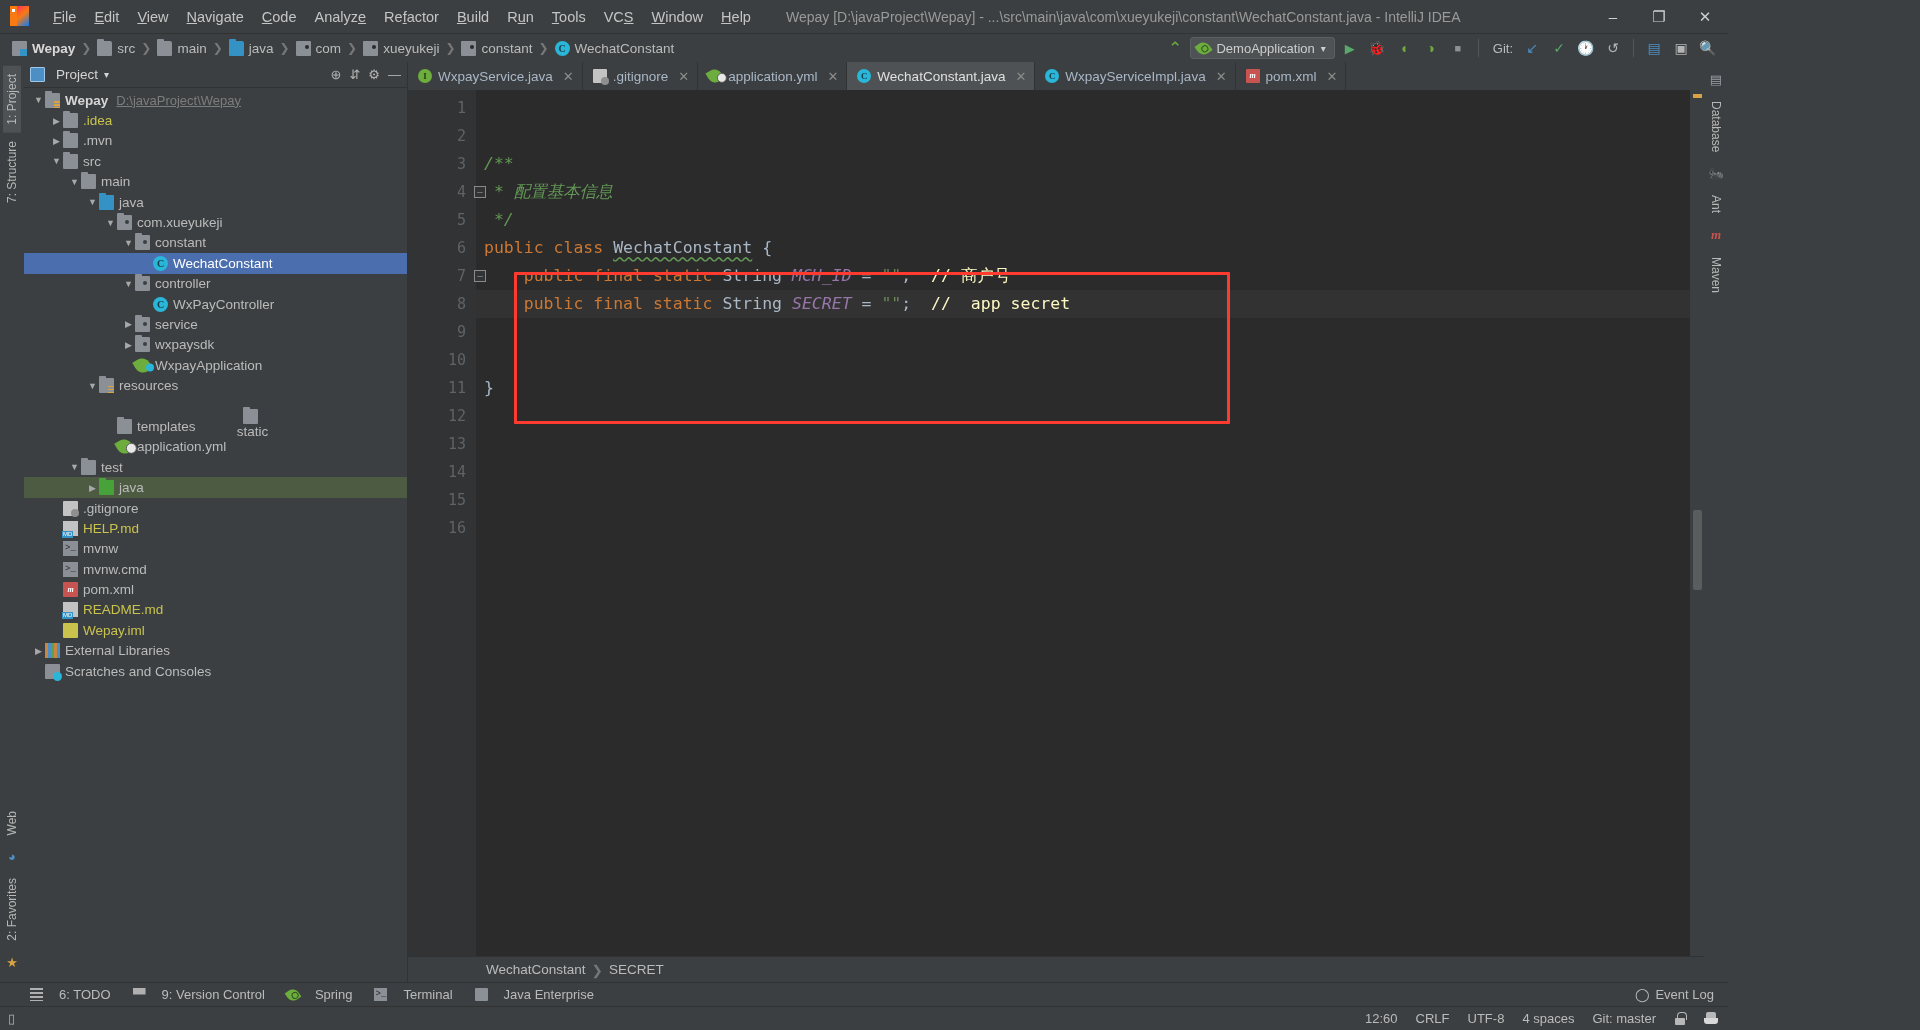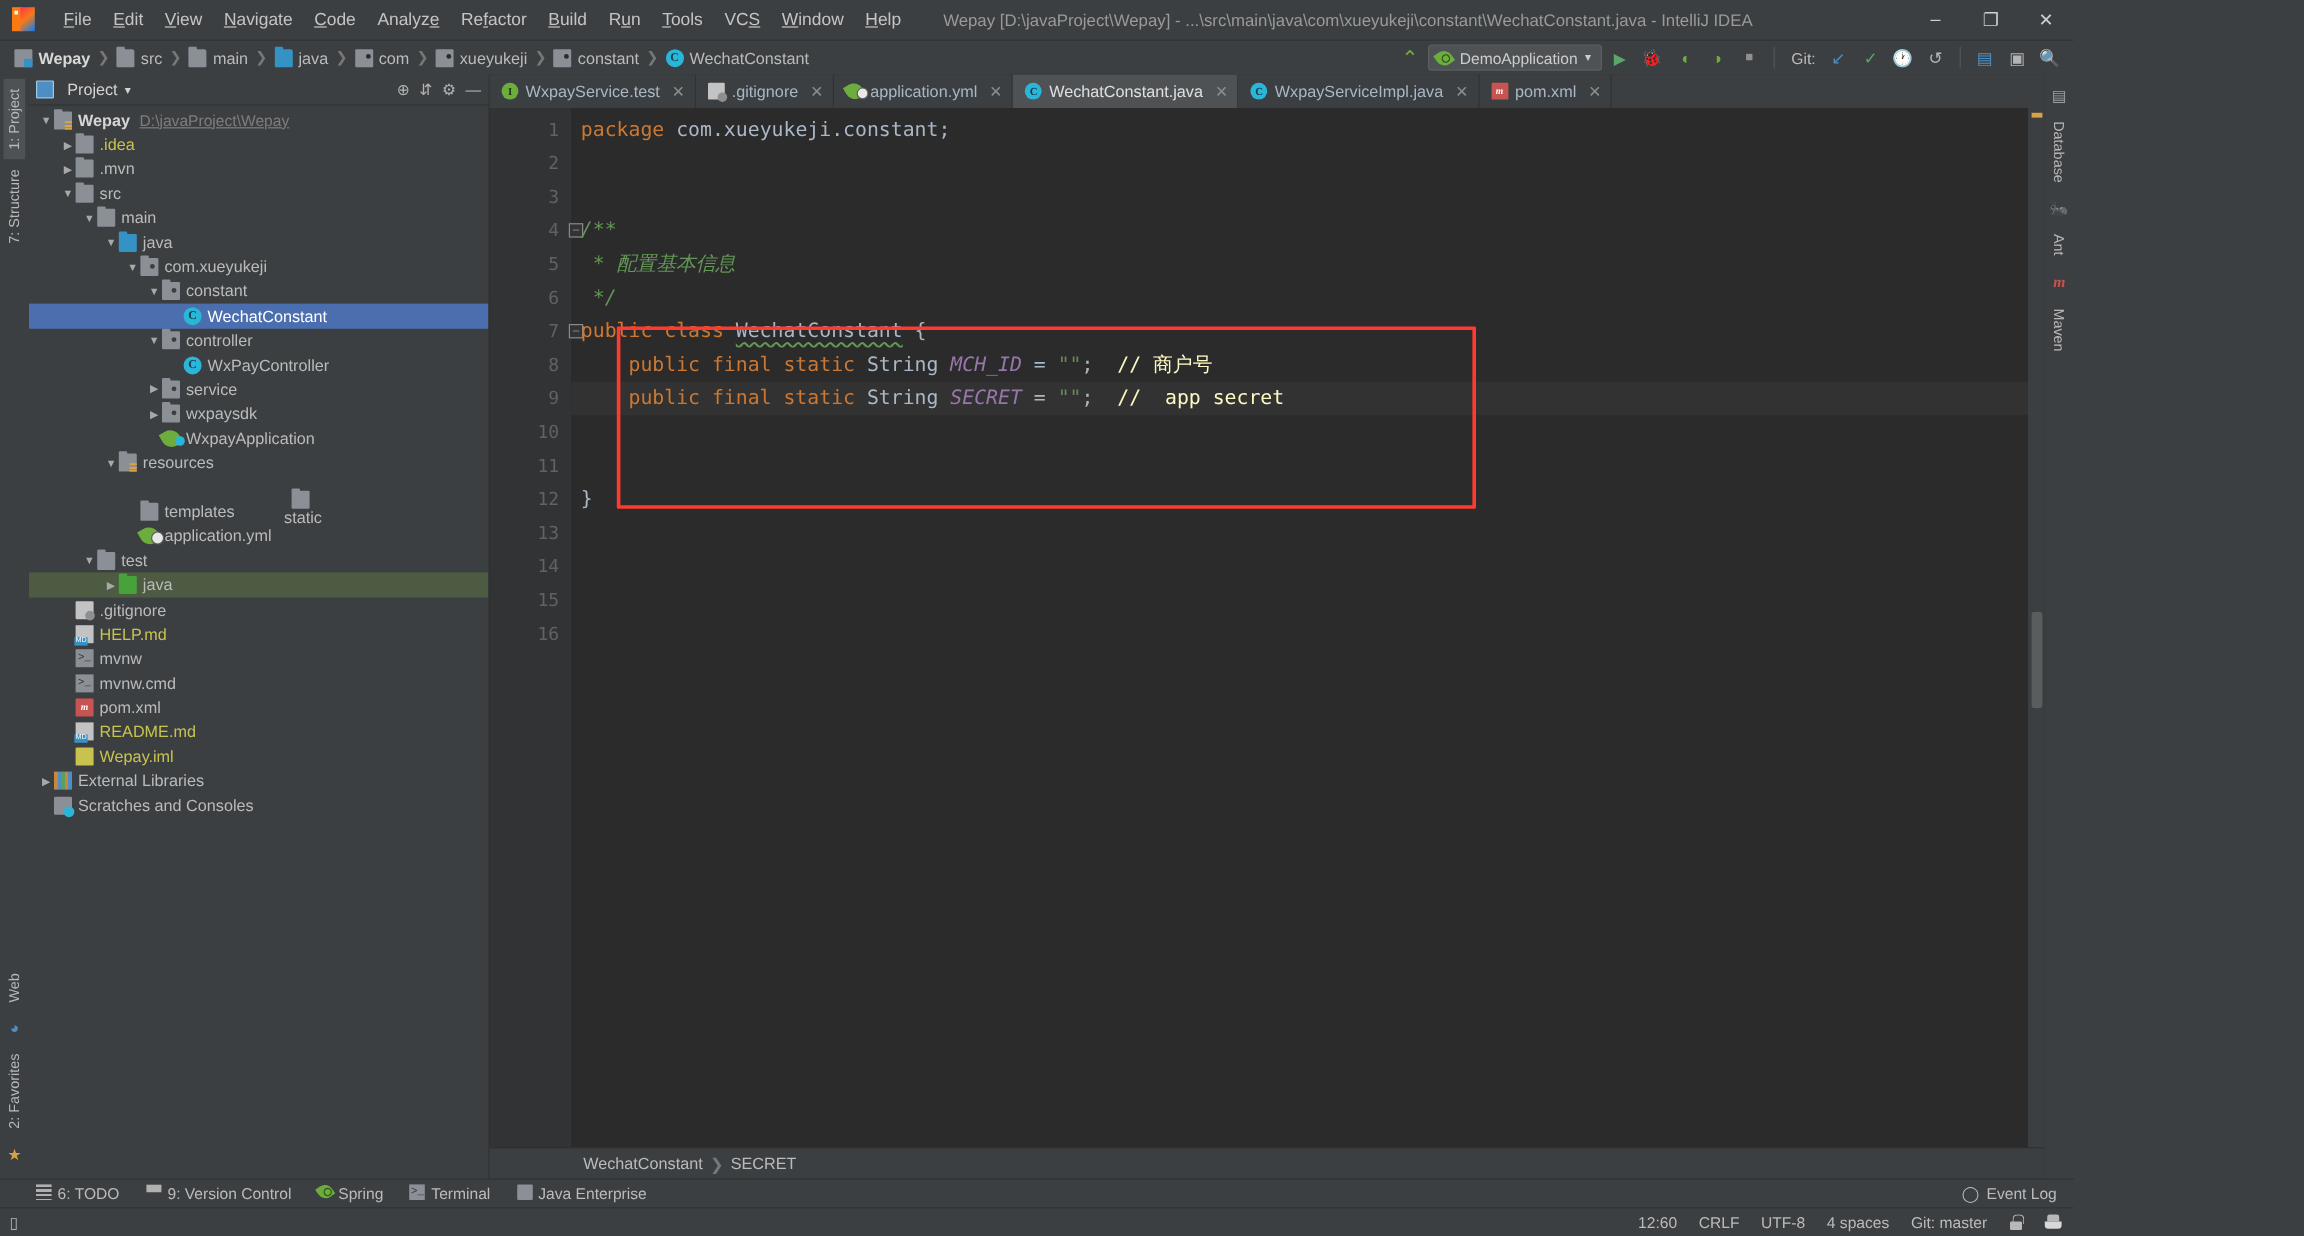--- a/index.html
+++ b/index.html
@@ -200,21 +200,21 @@
   .editor-crumb {
     height:26px; flex:0 0 26px; background:#3c3f41; display:flex; align-items:center;
     padding-left:78px; font-size:13.5px; color:#bbbbbb; gap:6px; border-top:1px solid #323232;
   }
 
   
   .bottombar {
     height:24px; flex:0 0 24px; background:#3c3f41; display:flex; align-items:center;
     padding-left:30px; gap:22px; font-size:13px; color:#bbbbbb; border-top:1px solid #323232;
   }
-  .bw { display:flex; align-items:flex-start; gap:5px; white-space:nowrap; }
+  .bw { display:flex; align-items:center; gap:16px; white-space:nowrap; }
   .bw .bi { width:13px; height:13px; display:inline-block; position:relative; }
   .bi-todo { background: repeating-linear-gradient(#b0b0b0 0 2px, transparent 2px 4px); }
   .bi-vcs { background:#b0b0b0; clip-path: polygon(0 0,100% 0,100% 50%,0 50%); }
   .bi-term { background:#8a9096; color:#2b2b2b; font-size:9px; line-height:13px; text-align:center; font-family:"Liberation Mono",monospace;}
   .bi-ent { background:#8a9096; border-radius:1px; }
   .event-log { margin-left:auto; display:flex; align-items:center; gap:6px; padding-right:14px; }
 
   
   .statusbar {
     height:24px; flex:0 0 24px; background:#3c3f41; display:flex; align-items:center;
@@ -505,21 +505,21 @@
             <span class="ticon ti-scr"></span>
             <span class="tlabel">Scratches and Consoles</span>
           </div>
         </div>
     </div>
 
     <div class="editor-area">
       <div class="tabbar" id="tabbar">
           <div class="etab">
             <span class="tab-ic iface">I</span>
-            <span>WxpayService.test</span>
+            <span>WxpayService.java</span>
             <span class="close">✕</span>
           </div>
           <div class="etab">
             <span class="tab-ic git"></span>
             <span>.gitignore</span>
             <span class="close">✕</span>
           </div>
           <div class="etab">
             <span class="tab-ic yml"></span>
             <span>application.yml</span>
@@ -556,21 +556,20 @@
             <div class="gline"><span>10</span></div>
             <div class="gline"><span>11</span></div>
             <div class="gline"><span>12</span></div>
             <div class="gline"><span>13</span></div>
             <div class="gline"><span>14</span></div>
             <div class="gline"><span>15</span></div>
             <div class="gline"><span>16</span></div>
           </div>
         <div class="code" id="code">
           <div class="redbox" style="left:38px; top:182px; width:716px; height:152px;"></div>
-        <div class="cline"><span class="kw">package </span><span class="punct">com.xueyukeji.constant;</span></div>
             <div class="cline">&nbsp;</div>
             <div class="cline">&nbsp;</div>
             <div class="cline"><span class="doc">/**</span></div>
             <div class="cline"><span class="doc"> * 配置基本信息</span></div>
             <div class="cline"><span class="doc"> */</span></div>
             <div class="cline"><span class="kw">public class </span><span class="wavy">WechatConstant</span><span class="punct"> {</span></div>
             <div class="cline"><span class="kw">    public final static </span><span class="punct">String </span><span class="sfield">MCH_ID</span><span class="punct"> = </span><span class="str">""</span><span class="punct">;  </span><span class="cmt">// 商户号</span></div>
             <div class="cline cur"><span class="kw">    public final static </span><span class="punct">String </span><span class="sfield">SECRET</span><span class="punct"> = </span><span class="str">""</span><span class="punct">;  </span><span class="cmt">//  app secret</span></div>
             <div class="cline">&nbsp;</div>
             <div class="cline">&nbsp;</div>

